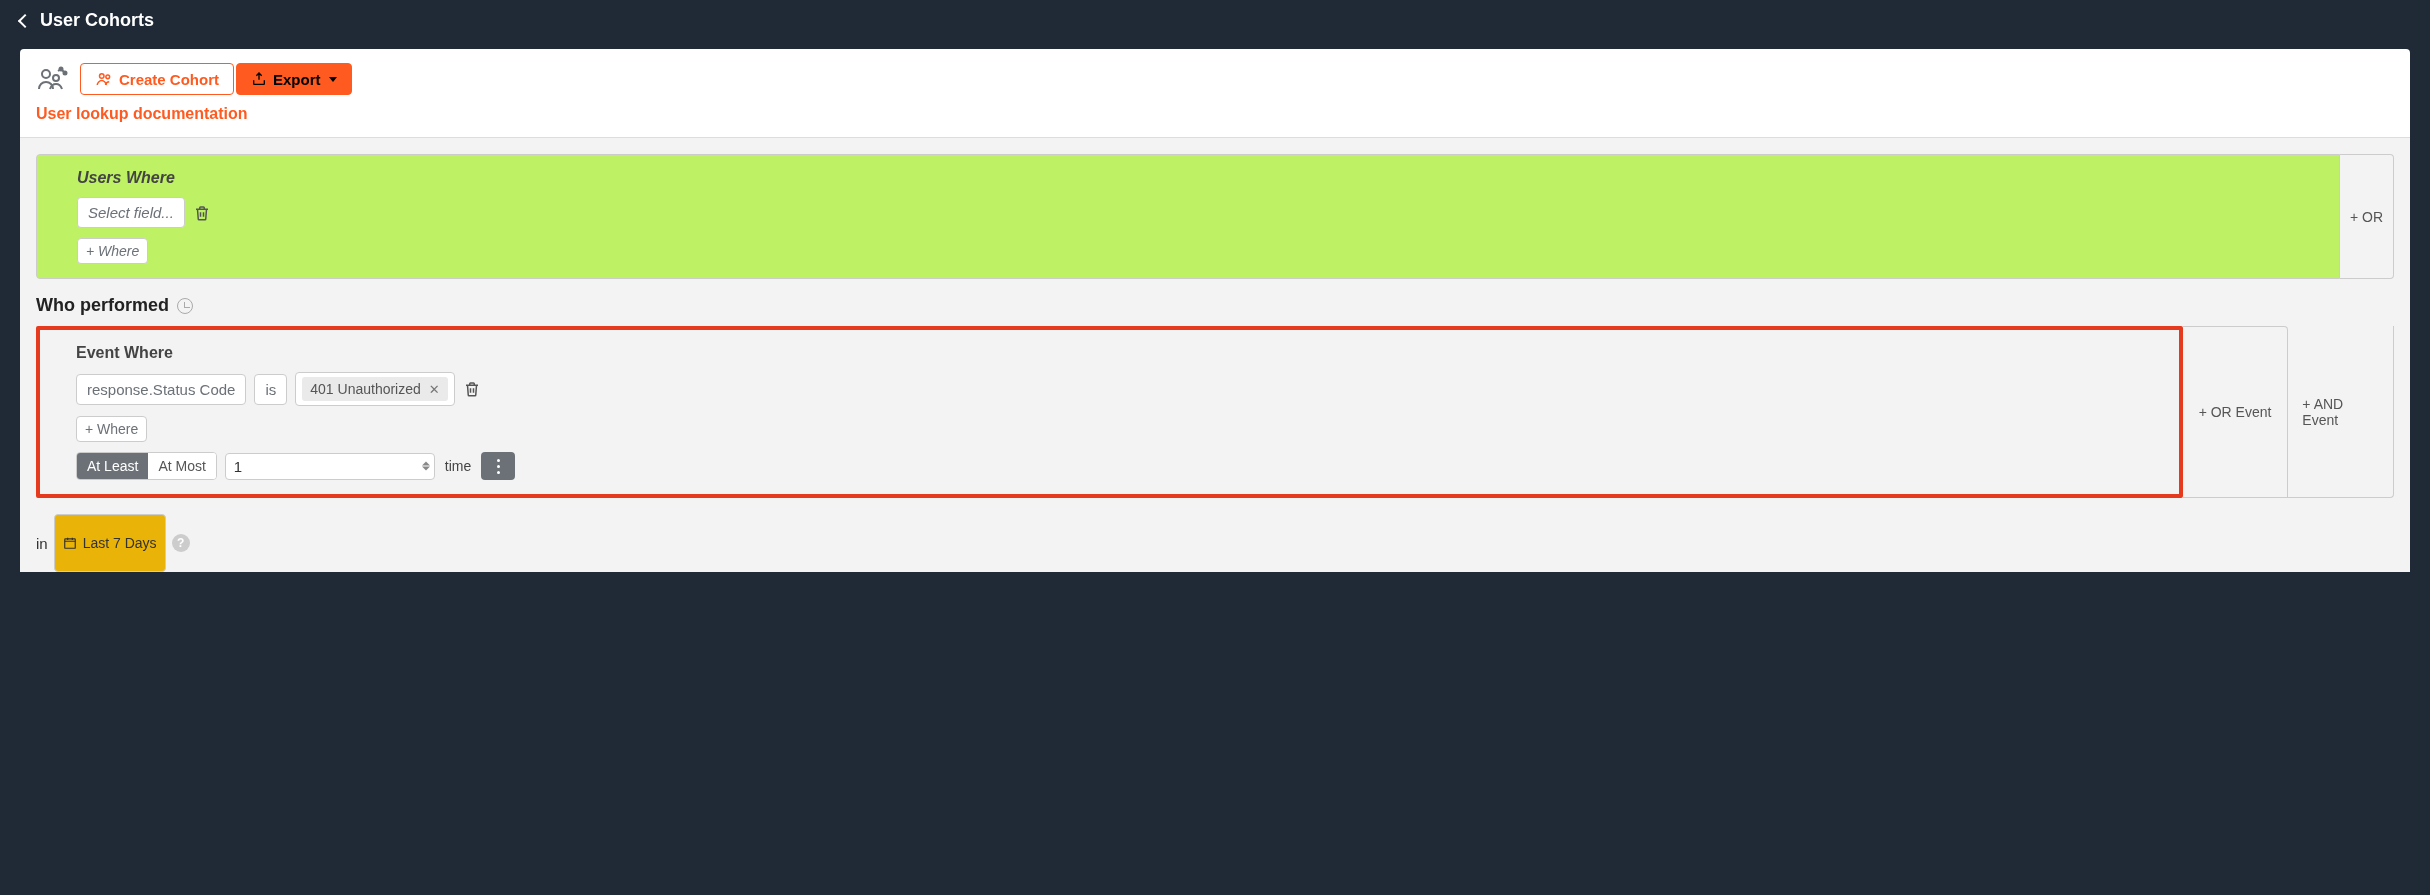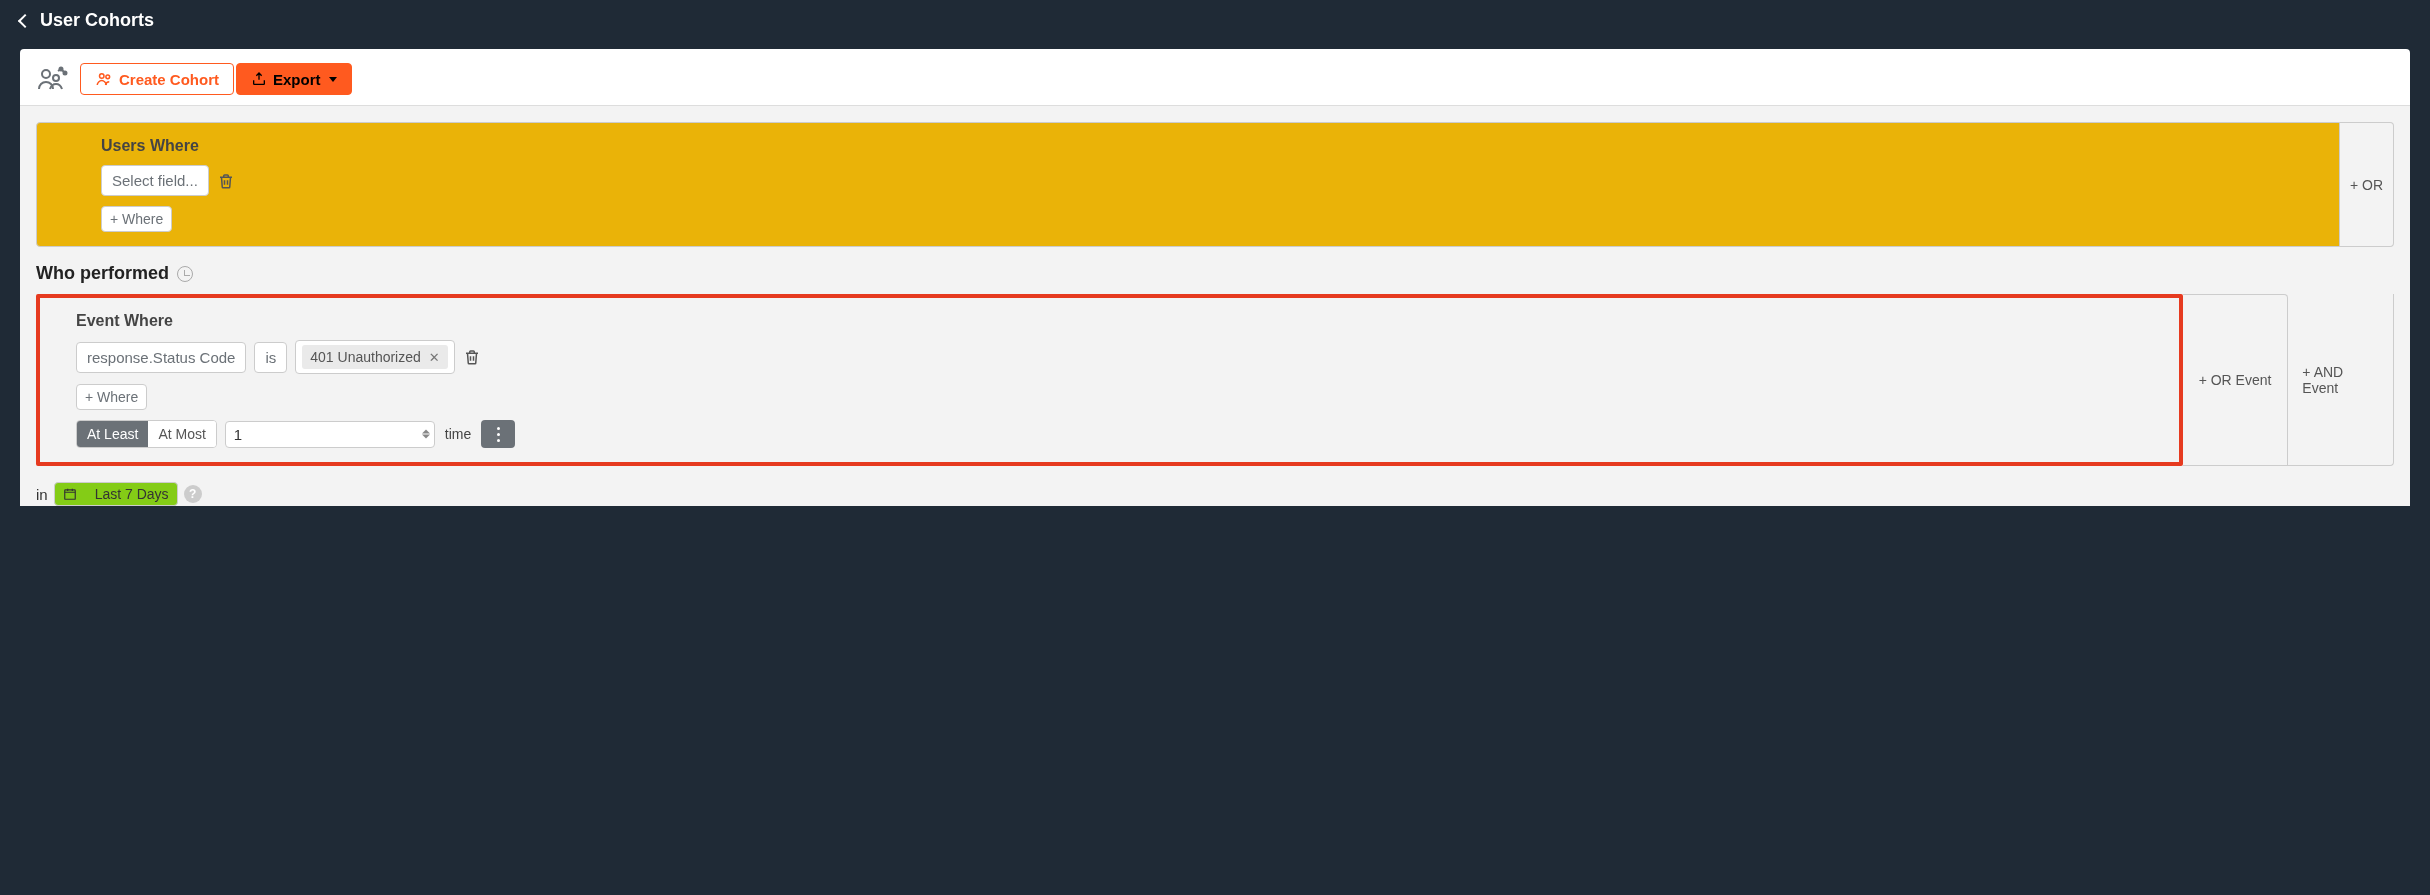--- a/index.html
+++ b/index.html
@@ -89,24 +89,25 @@
     background: #f3f3f3;
     border-top: 1px solid #ddd;
     padding: 16px 0 0 0;
   }
   .panel-row {
     display: flex;
     margin: 0 16px 12px 16px;
   }
   .panel {
     flex: 1;
-    background: #eab308;
+    background: #bef264;
     border: 1px solid #ccc;
     border-radius: 4px;
-    padding: 14px 64px;
+    padding: 14px 40px;
+    font-style: italic;
   }
   .panel-side {
     width: 54px;
     border: 1px solid #ccc;
     border-left: none;
     border-radius: 0 4px 4px 0;
     background: #f3f3f3;
     display: flex;
     align-items: center;
     justify-content: center;
@@ -271,27 +272,27 @@
   }
   .footer-row {
     display:flex;
     align-items:center;
     gap:6px;
     padding: 6px 16px 0 16px;
     font-size:15px;
     color:#333;
   }
   .date-chip {
-    background:#84cc16;
+    background:#eab308;
     border:1px solid #ccc;
     border-radius:4px;
-    padding:3px 8px;
+    padding:20px 8px;
     display:inline-flex;
     align-items:center;
-    gap:18px;
+    gap:6px;
     font-size:14px;
     cursor:pointer;
   }
   .help-circ {
     width:18px;height:18px;border-radius:50%;
     background:#ccc;color:#fff;
     display:inline-flex;align-items:center;justify-content:center;
     font-size:12px;font-weight:700;
   }
   .mt8 { margin-top: 10px; }
@@ -328,20 +329,21 @@
       <div class="btn btn-primary">
         <svg width="16" height="16" viewBox="0 0 24 24" fill="none" stroke="currentColor" stroke-width="2">
           <path d="M12 3v10M8 7l4-4 4 4M4 14v5a1 1 0 001 1h14a1 1 0 001-1v-5"></path>
         </svg>
         <span>Export</span>
         <span class="caret"></span>
       </div>
     </div>
   </div>
 
+  <div class="doclink">User lookup documentation</div>
 
   <div class="graybody">
 
     <div class="panel-row first">
       <div class="panel">
         <div class="panel-label">Users Where</div>
         <div class="row">
           <div class="chip">Select field...</div>
           <svg class="trash-icon" viewBox="0 0 24 24" fill="none" stroke="currentColor" stroke-width="2">
             <path d="M4 7h16M9 7V5a1 1 0 011-1h4a1 1 0 011 1v2M6 7l1 13a1 1 0 001 1h8a1 1 0 001-1l1-13M10 11v6M14 11v6"></path>

